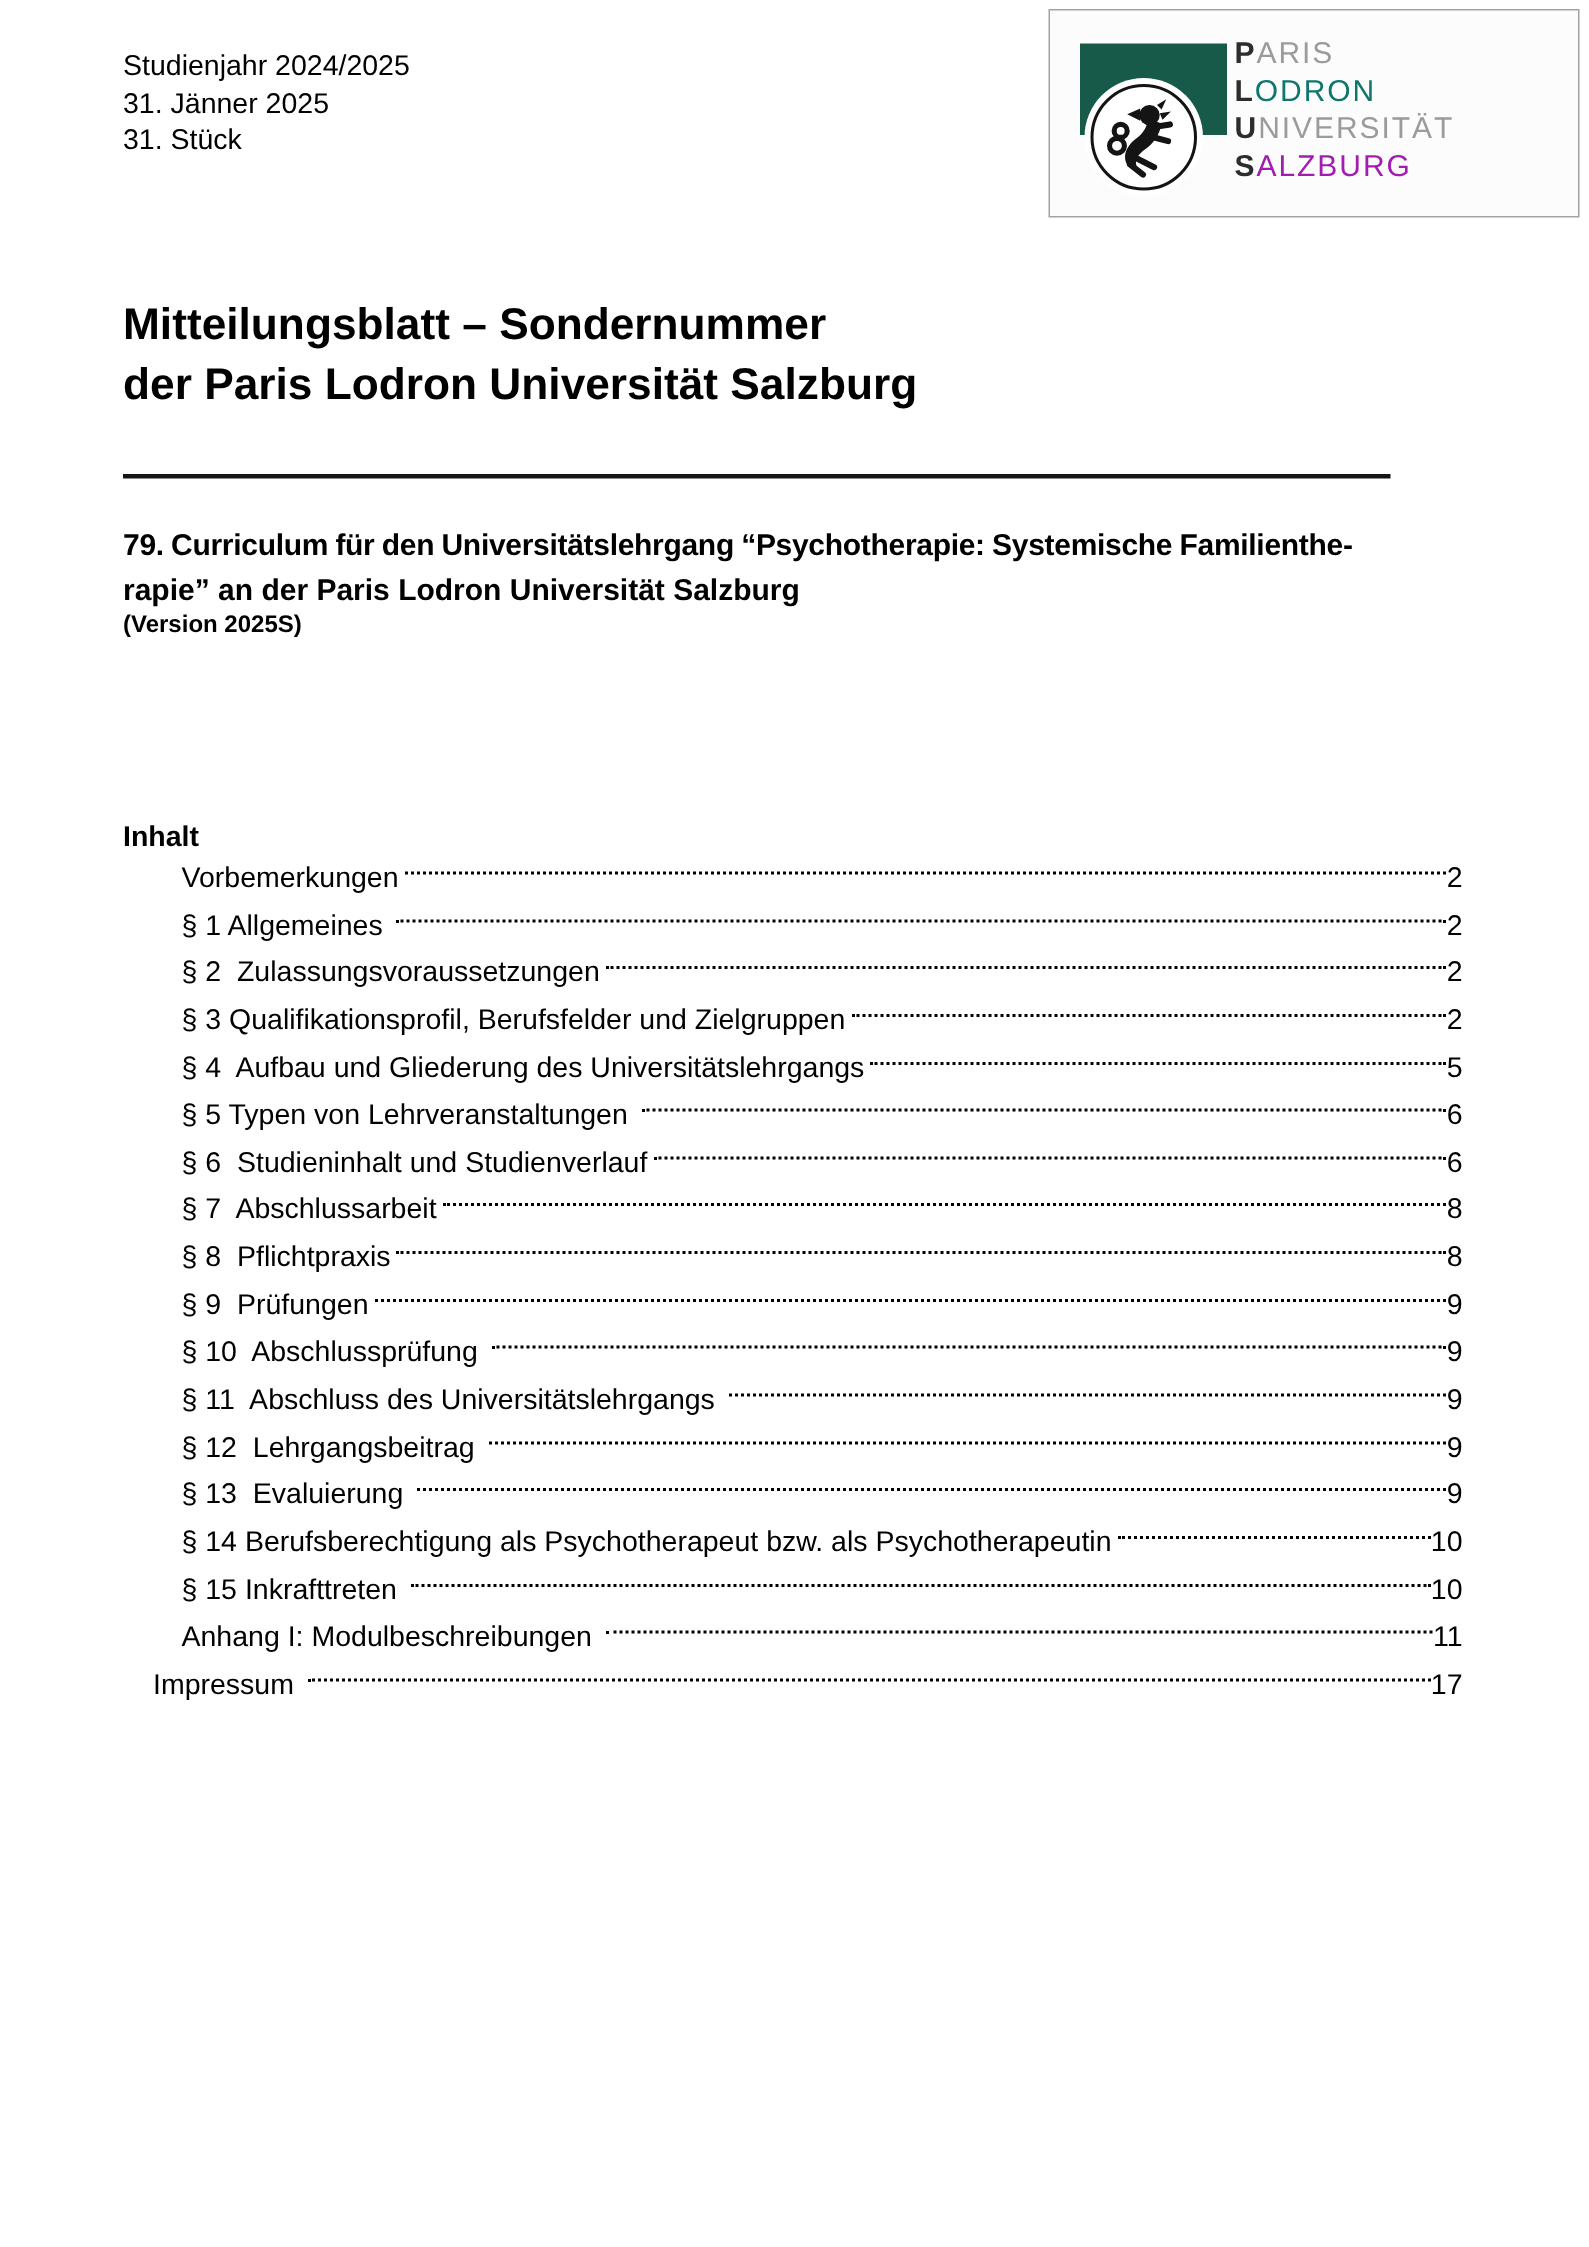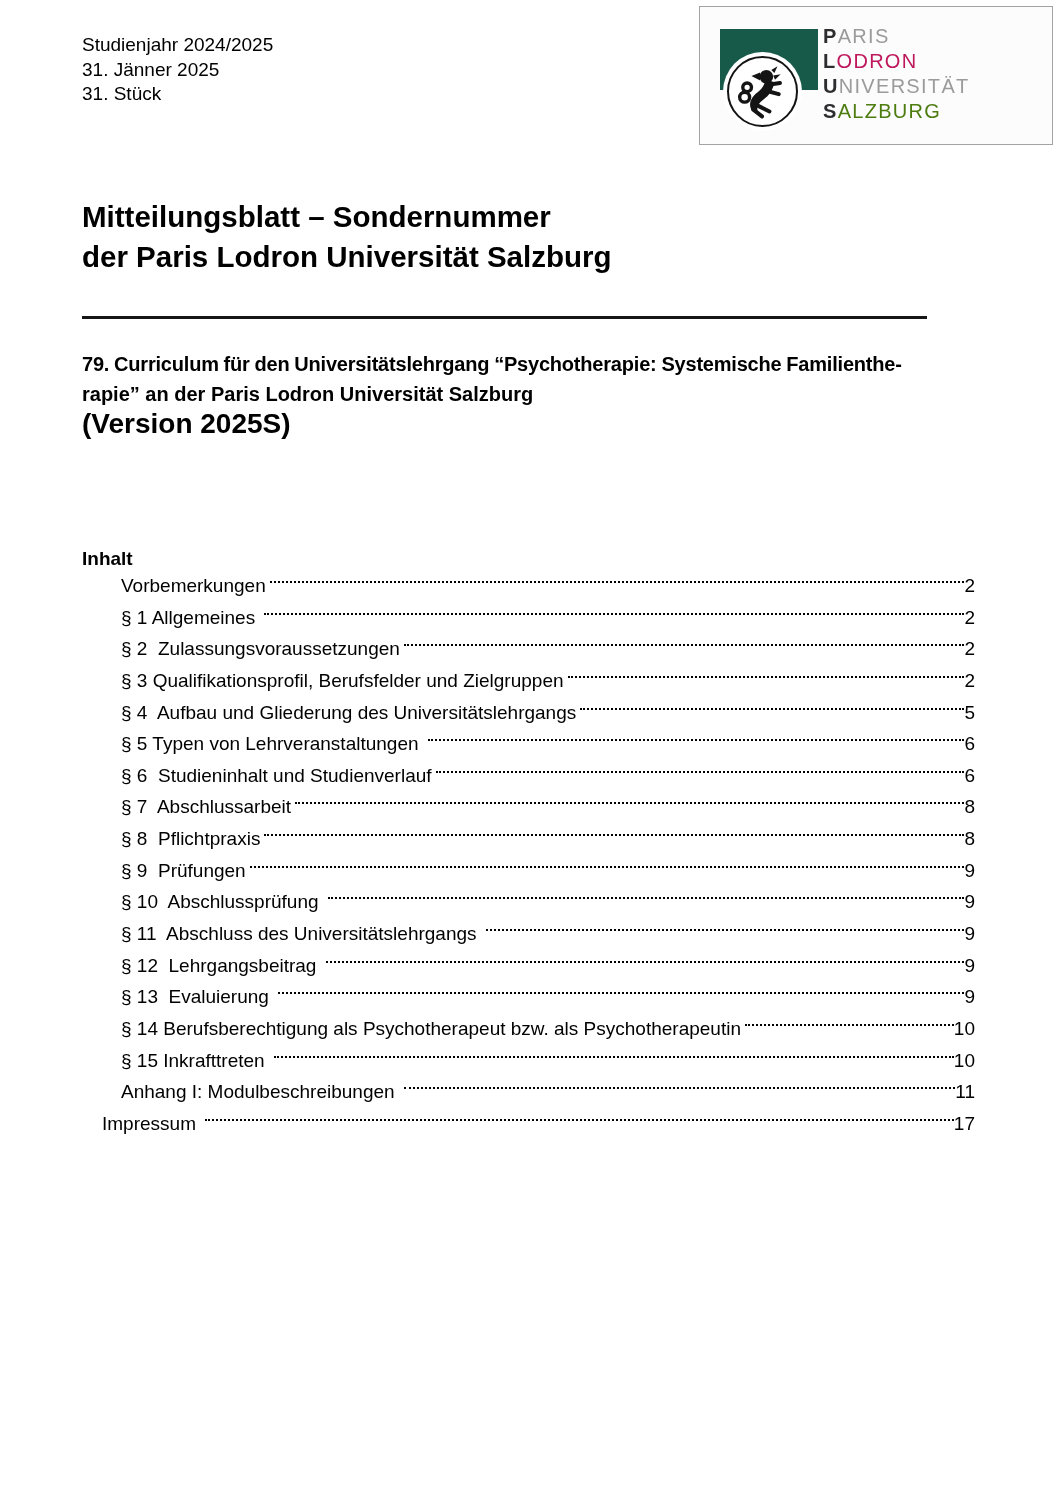--- a/index.html
+++ b/index.html
@@ -32,21 +32,21 @@
   
   .title { position:absolute; left:82px; top:197px; font-size:29.5px; font-weight:700; line-height:39.5px; }
 
   
   .rule { position:absolute; left:82px; top:316px; width:845px; height:3px; background:#161616; }
 
   
   .heading { position:absolute; left:82px; top:349px; width:893px;
              font-size:20px; font-weight:700; line-height:30px; }
   .heading .l1 { white-space:nowrap; letter-spacing:-0.2px; word-spacing:-0.5px; display:inline-block; transform-origin:left center;text-align:center; }
-  .version { position:absolute; left:82px; top:408px; font-size:28px; font-weight:700; }
+  .version { position:absolute; left:82px; top:408px; font-size:16px; font-weight:700; }
 
   
   .inhalt { position:absolute; left:82px; top:548px; font-size:19px; font-weight:700; }
   .toc { position:absolute; left:82px; top:575px; width:893px; }
   .toc-row { display:flex; align-items:flex-start; height:31.65px; padding-left:39px; }
   .toc-row.impressum { padding-left:20px; }
   .toc-label { font-size:19px; white-space:pre; flex:0 0 auto; }
   .toc-leader { flex:1 1 auto; height:0; border-bottom:2.6px dotted #000;
                 margin-left:4px; position:relative; top:6px; min-width:8px; }
   .toc-page { font-size:19px; flex:0 0 auto; }
@@ -78,27 +78,27 @@
         <path d="M58 50 L77 55" stroke="#141414" stroke-width="6.5" stroke-linecap="round" fill="none"></path>
         <path d="M44 74 L62 83" stroke="#141414" stroke-width="6.5" stroke-linecap="round" fill="none"></path>
         <path d="M36 80 L50 91" stroke="#141414" stroke-width="6.5" stroke-linecap="round" fill="none"></path>
       </svg>
     </div>
     <div class="wordmark">
       <div class="wordmark-row">
         <span class="wm-init" style="color:#2D2D2F">P</span><span class="wm-rest" style="color:#9B9B9B">ARIS</span>
       </div>
       <div class="wordmark-row">
-        <span class="wm-init" style="color:#2D2D2F">L</span><span class="wm-rest" style="color:#be185d">ODRON</span>
+        <span class="wm-init" style="color:#2D2D2F">L</span><span class="wm-rest" style="color:#0f766e">ODRON</span>
       </div>
       <div class="wordmark-row">
         <span class="wm-init" style="color:#2D2D2F">U</span><span class="wm-rest" style="color:#9B9B9B">NIVERSITÄT</span>
       </div>
       <div class="wordmark-row">
-        <span class="wm-init" style="color:#2D2D2F">S</span><span class="wm-rest" style="color:#4d7c0f">ALZBURG</span>
+        <span class="wm-init" style="color:#2D2D2F">S</span><span class="wm-rest" style="color:#a21caf">ALZBURG</span>
       </div>
     </div>
   </div>
 
   <div class="title">
     <div>Mitteilungsblatt – Sondernummer</div>
     <div>der Paris Lodron Universität Salzburg</div>
   </div>
 
   <div class="rule"></div>

